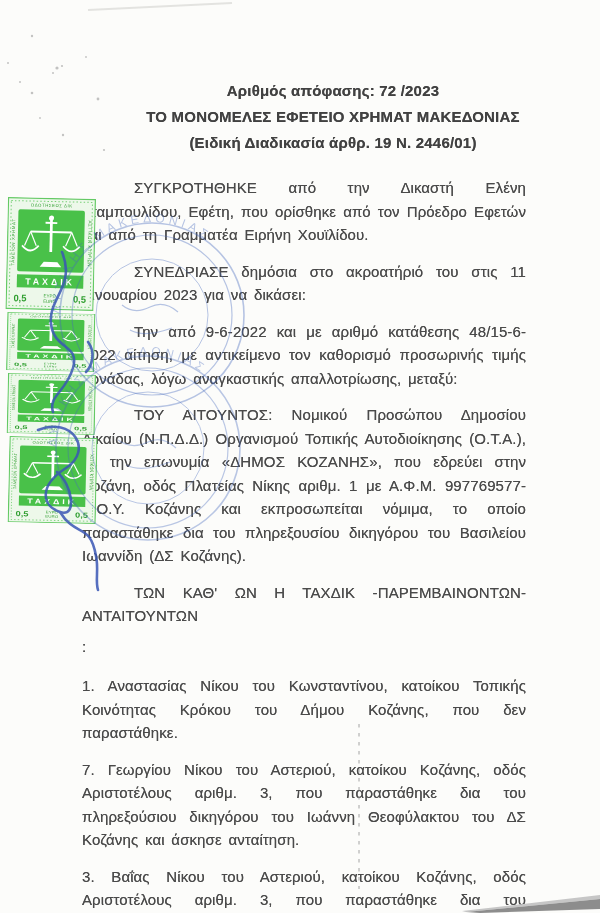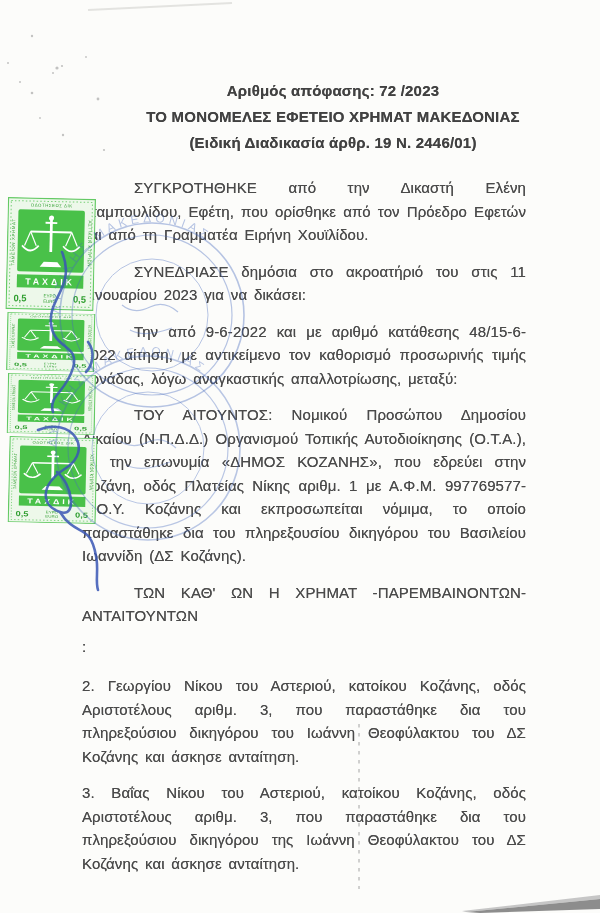--- a/index.html
+++ b/index.html
@@ -40,23 +40,24 @@
   <div class="text-col">
     <div class="doc-header">
       <div>Αριθμός απόφασης:  72 /2023</div>
       <div>ΤΟ ΜΟΝΟΜΕΛΕΣ ΕΦΕΤΕΙΟ ΧΡΗΜΑΤ ΜΑΚΕΔΟΝΙΑΣ</div>
       <div>(Ειδική Διαδικασία άρθρ. 19 Ν. 2446/01)</div>
     </div>
     <p class="para indent">ΣΥΓΚΡΟΤΗΘΗΚΕ από την Δικαστή Ελένη Σταμπουλίδου, Εφέτη, που ορίσθηκε από τον Πρόεδρο Εφετών και από τη Γραμματέα Ειρήνη Χουϊλίδου.</p>
     <p class="para indent">ΣΥΝΕΔΡΙΑΣΕ δημόσια στο ακροατήριό του στις 11 Ιανουαρίου 2023 για να δικάσει:</p>
     <p class="para indent">Την από 9-6-2022 και με αριθμό κατάθεσης 48/15-6-2022 αίτηση, με αντικείμενο τον καθορισμό προσωρινής τιμής μονάδας, λόγω αναγκαστικής απαλλοτρίωσης, μεταξύ:</p>
     <p class="para indent">ΤΟΥ ΑΙΤΟΥΝΤΟΣ: Νομικού Προσώπου Δημοσίου Δικαίου (Ν.Π.Δ.Δ.) Οργανισμού Τοπικής Αυτοδιοίκησης (Ο.Τ.Α.), με την επωνυμία «ΔΗΜΟΣ ΚΟΖΑΝΗΣ», που εδρεύει στην Κοζάνη, οδός Πλατείας Νίκης αριθμ. 1 με Α.Φ.Μ. 997769577-Δ.Ο.Υ. Κοζάνης και εκπροσωπείται νόμιμα, το οποίο παραστάθηκε δια του πληρεξουσίου δικηγόρου του Βασιλείου Ιωαννίδη (ΔΣ Κοζάνης).</p>
-    <p class="para indent">ΤΩΝ ΚΑΘ' ΩΝ Η ΧΡΗΜΑΤ -ΠΑΡΕΜΒΑΙΝΟΝΤΩΝ-ΑΝΤΑΙΤΟΥΝΤΩΝ</p>
+    <p class="para indent">ΤΩΝ ΚΑΘ' ΩΝ Η ΤΑΧΔΙΚ -ΠΑΡΕΜΒΑΙΝΟΝΤΩΝ-ΑΝΤΑΙΤΟΥΝΤΩΝ</p>
     <p class="para colon-line">:</p>
-    <p class="para">2. Γεωργίου Νίκου του Αστεριού, κατοίκου Κοζάνης, οδός Αριστοτέλους αριθμ. 3, που παραστάθηκε δια του πληρεξούσιου δικηγόρου του Ιωάννη Θεοφύλακτου του ΔΣ Κοζάνης και άσκησε ανταίτηση.</p>
+    <p class="para">1. Αναστασίας Νίκου του Κωνσταντίνου, κατοίκου Τοπικής Κοινότητας Κρόκου του Δήμου Κοζάνης, που δεν παραστάθηκε.</p>
+    <p class="para">7. Γεωργίου Νίκου του Αστεριού, κατοίκου Κοζάνης, οδός Αριστοτέλους αριθμ. 3, που παραστάθηκε δια του πληρεξούσιου δικηγόρου του Ιωάννη Θεοφύλακτου του ΔΣ Κοζάνης και άσκησε ανταίτηση.</p>
     <p class="para">3. Βαΐας Νίκου του Αστεριού, κατοίκου Κοζάνης, οδός Αριστοτέλους αριθμ. 3, που παραστάθηκε δια του πληρεξούσιου δικηγόρου της Ιωάννη Θεοφύλακτου του ΔΣ Κοζάνης και άσκησε ανταίτηση.</p>
 
   </div>
 
   <div class="stamp-strip">
     <svg width="88" height="112" viewBox="0 0 90 112" preserveAspectRatio="none">
       <defs>
         <g id="stamp-art">
           <rect x="0.5" y="0.5" width="89" height="111" fill="#edf8ea" stroke="#64c964" stroke-width="1.4"></rect>
           <rect x="3.5" y="3.5" width="83" height="105" fill="none" stroke="#57c657" stroke-width="1" stroke-dasharray="1.5 2.2" opacity="0.8"></rect>

